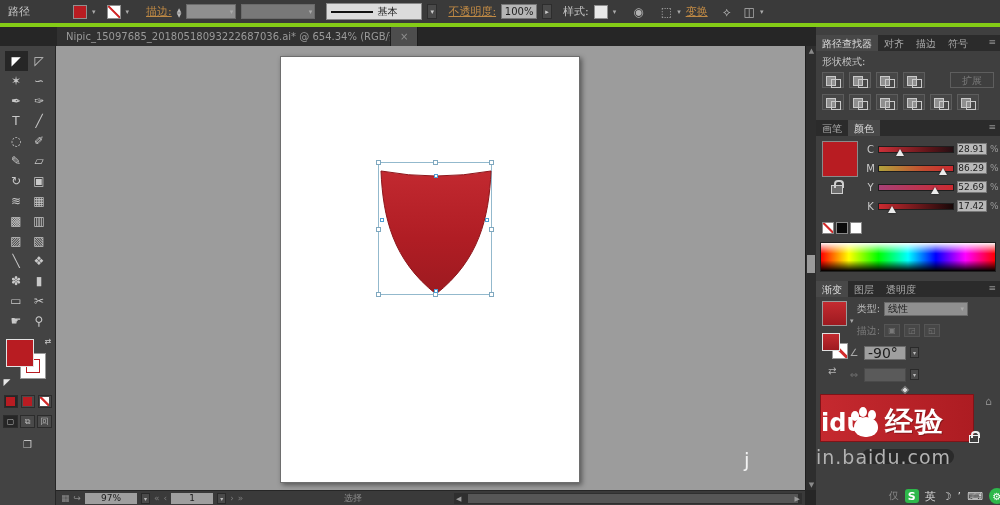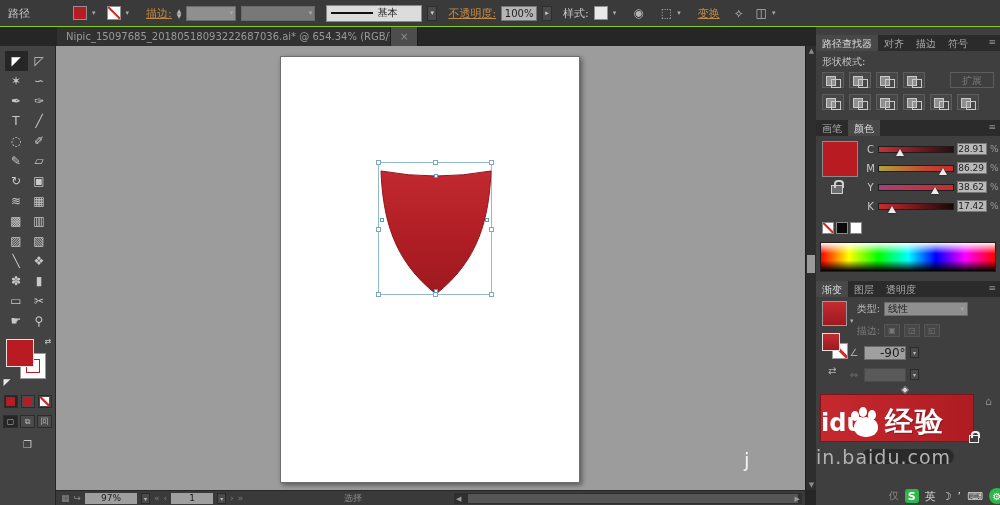--- a/index.html
+++ b/index.html
@@ -1,21 +1,21 @@
 <!DOCTYPE html>
 <html><head>
 <meta charset="utf-8">
 <style>
   * { box-sizing: border-box; margin: 0; padding: 0; }
   html,body { width:1000px; height:505px; overflow:hidden; background:#262626;
     font-family:"DejaVu Sans","Liberation Sans",sans-serif; }
 
   
   #control-bar { position:absolute; left:0; top:0; width:1000px; height:27px;
-    background:#3a3a3a; border-bottom:1px solid #84cc16; display:flex; align-items:center;
+    background:#3a3a3a; border-bottom:4px solid #84cc16; display:flex; align-items:center;
     gap:5px; padding-left:8px; color:#c6c6c6; font-size:11px; z-index:5;}
   .cb-label { color:#c6c6c6; }
   .cb-link { color:#c08a45; text-decoration:underline; cursor:pointer; }
   .swatch-mini { width:14px; height:14px; border:1px solid #8f8f8f; display:inline-block; position:relative; }
   .fill-red { background:#b81c22; }
   .none-sw { background:#fff; }
   .none-sw::after { content:""; position:absolute; inset:0;
     background:linear-gradient(to top right, transparent 43%, #d22a2a 47%, #d22a2a 55%, transparent 59%); }
   .dd { font-size:7px; color:#aaa; }
   .stepper { display:flex; flex-direction:column; font-size:6px; color:#bbb; line-height:5px; }
@@ -160,21 +160,21 @@
     background:linear-gradient(to top right, transparent 42%, #d22a2a 47%, #d22a2a 57%, transparent 62%); }
   #grad-reverse { position:absolute; left:12px; top:68px; color:#b3b3b3; font-size:10px; }
   .g-row { position:absolute; left:32px; display:flex; align-items:center; gap:4px; height:15px; }
   .g-label { color:#b9b9b9; font-size:10px; width:32px; text-align:right; }
   .g-label.dim { color:#7b7b7b; }
   #type-dd { width:84px; height:14px; background:#8f8f8f; border:1px solid #6a6a6a; color:#1d1d1d;
     font-size:10px; display:flex; align-items:center; padding:0 3px; justify-content:space-between; }
   .gs-icon { width:16px; height:13px; background:#474747; border:1px solid #555; color:#787878;
     font-size:8px; display:flex; align-items:center; justify-content:center; }
   #angle-box { width:42px; height:14px; background:#9f9f9f; border:1px solid #6a6a6a; color:#1d1d1d;
-    font-size:12px; display:flex; align-items:center; padding-left:15px; }
+    font-size:14px; display:flex; align-items:center; padding-left:3px; }
   #aspect-box { width:42px; height:14px; background:#5a5a5a; border:1px solid #4a4a4a; }
   .g-icon { color:#a9a9a9; font-size:10px; width:12px; text-align:center; }
   .g-icon.dim { color:#707070; }
 
   
   #grad-bar-zone { position:relative; height:96px; }
   #grad-mid-stop { position:absolute; left:86px; top:-2px; width:6px; height:6px;
     background:#d8d8d8; transform:rotate(45deg); border:1px solid #555; }
   #grad-bar { position:absolute; left:4px; top:5px; width:154px; height:48px;
     background:linear-gradient(90deg,#c5292f,#ad1c22); border:1px solid #7e1418; }
@@ -229,21 +229,21 @@
   <span class="arrow-btn">▾</span>
   <span class="cb-link" style="margin-left:6px">不透明度:</span>
   <span class="lt-box" style="width:36px">100%</span>
   <span class="arrow-btn">▸</span>
   <span class="cb-label" style="margin-left:6px">样式:</span>
   <span class="swatch-mini" style="background:#e9e9e9"></span>
   <span class="dd">▾</span>
   <span class="cb-icon" style="margin-left:12px">◉</span>
   <span class="cb-icon" style="margin-left:12px">⬚</span>
   <span class="dd">▾</span>
-  <span class="cb-link" style="margin-left:12px">变换</span>
+  <span class="cb-link" style="">变换</span>
   <span class="cb-icon" style="margin-left:10px">⟡</span>
   <span class="cb-icon" style="margin-left:8px">◫</span>
   <span class="dd">▾</span>
 </div>
 
 <div id="tab-bar">
   <div id="tabs">
     <div class="doc-tab" style="max-width:334px">
       <span>Nipic_15097685_20180518093222687036.ai* @ 654.34% (RGB/预览)</span>
 
@@ -423,21 +423,21 @@
           <span class="thumb" style="left: 86%;"></span>
         </span>
       <span class="val-box">86.29</span>
       <span class="pct">%</span>
     </div>
     <div class="cslider" style="top:44px">
       <span class="ch-label">Y</span>
       <span class="track t-y">
           <span class="thumb" style="left: 76%;"></span>
         </span>
-      <span class="val-box">38.62</span>
+      <span class="val-box">52.69</span>
       <span class="pct">%</span>
     </div>
     <div class="cslider" style="top:63px">
       <span class="ch-label">K</span>
       <span class="track t-k">
           <span class="thumb" style="left: 17%;"></span>
         </span>
       <span class="val-box">17.42</span>
       <span class="pct">%</span>
     </div>

